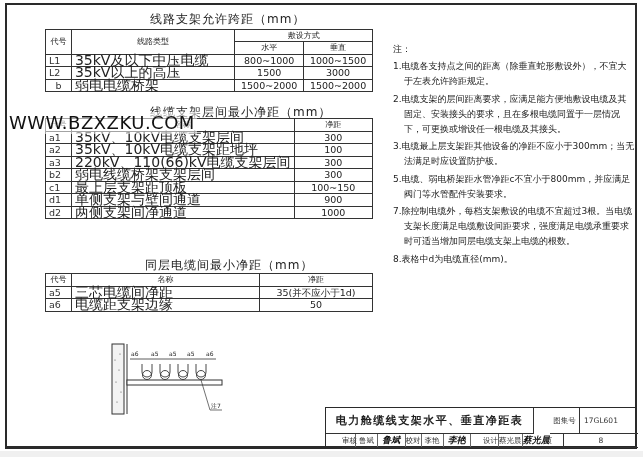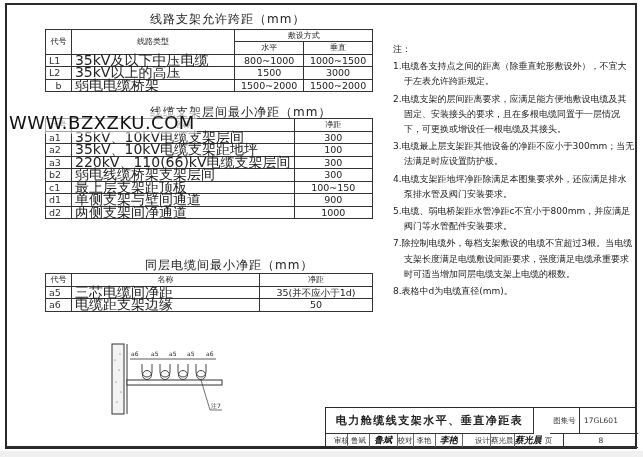--- a/index.html
+++ b/index.html
@@ -21,21 +21,21 @@
 
   .notes { position: absolute; left: 393px; top: 42px; width: 242px; font-size: 9px; line-height: 15.2px; color: #222; }
   .notes .head { margin-bottom: 2px; }
   .note { padding-left: 11px; text-indent: -11px; margin-bottom: 2px; }
 
   .diagram { position: absolute; left: 110px; top: 340px; width: 130px; height: 80px; }
 
   .titleblock { position: absolute; left: 325px; top: 407px; width: 312px; height: 42px; border-top: 1.5px solid #2a2a2a; border-left: 1.5px solid #2a2a2a; }
   .tb-main { position: absolute; left: 0; top: 0; width: 208px; height: 26px; border-right: 1px solid #333; border-bottom: 1px solid #333; font-size: 11px; letter-spacing: 1.5px; text-align: center; line-height: 26px; font-weight: bold; color: #222; }
   .tb-cell { position: absolute; border-right: 1px solid #333; border-bottom: 1px solid #333; font-size: 7.5px; text-align: center; color: #333; }
-  .tb-row2 { position: absolute; left: 8px; top: 26px; height: 14px; width: 208px; border-bottom: 1px solid #333; display: flex; }
+  .tb-row2 { position: absolute; left: 16px; top: 26px; height: 14px; width: 208px; border-bottom: 1px solid #333; display: flex; }
   .tb-row2 span { font-size: 7.5px; line-height: 13px; text-align: center; border-right: 1px solid #666; color: #333; white-space: nowrap; }
   .tb-row2 .sig { font-family: "DejaVu Serif", serif; font-style: italic; font-weight: bold; font-size: 9px; color: #111; }
 </style>
 </head>
 <body>
 
 <div class="frame"></div>
 <div class="shadow-bottom"></div>
 
 <div class="tbl-title" style="left:150px; top:11px;">线路支架允许跨距（mm）</div>
@@ -138,21 +138,20 @@
         <td class="num">50</td>
       </tr>
 </tbody>
   </table>
 
 <div class="notes">
   <div class="head">注：</div>
   <div class="note">1.电缆各支持点之间的距离（除垂直蛇形敷设外），不宜大于左表允许跨距规定。</div>
   <div class="note">2.电缆支架的层间距离要求，应满足能方便地敷设电缆及其固定、安装接头的要求，且在多根电缆同置于一层情况下，可更换或增设任一根电缆及其接头。</div>
   <div class="note">3.电缆最上层支架距其他设备的净距不应小于300mm；当无法满足时应设置防护板。</div>
-  <div class="note">4.电缆支架距地坪净距除满足本图集要求外，还应满足排水泵排水管及阀门安装要求。</div>
   <div class="note">5.电缆、弱电桥架距水管净距c不宜小于800mm，并应满足阀门等水管配件安装要求。</div>
   <div class="note">7.除控制电缆外，每档支架敷设的电缆不宜超过3根。当电缆支架长度满足电缆敷设间距要求，强度满足电缆承重要求时可适当增加同层电缆支架上电缆的根数。</div>
   <div class="note">8.表格中d为电缆直径(mm)。</div>
 </div>
 
 <svg class="diagram" viewBox="0 0 130 80">
   <g>
     <rect x="2" y="4" width="12" height="70" fill="#f3f3f3" stroke="#333" stroke-width="1"></rect>
     <line x1="17" y1="4" x2="17" y2="74" stroke="#333" stroke-width="1"></line>
     <circle cx="5" cy="20" r="0.6" fill="#555"></circle>

